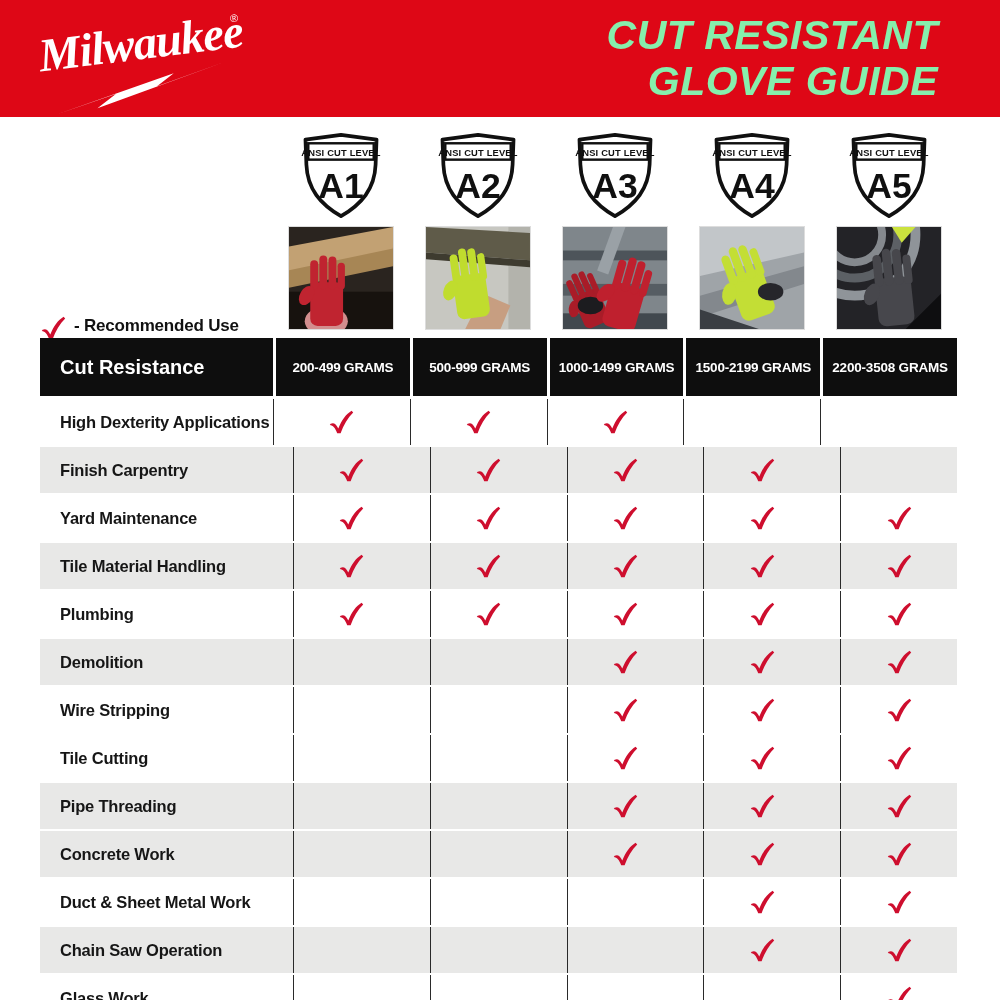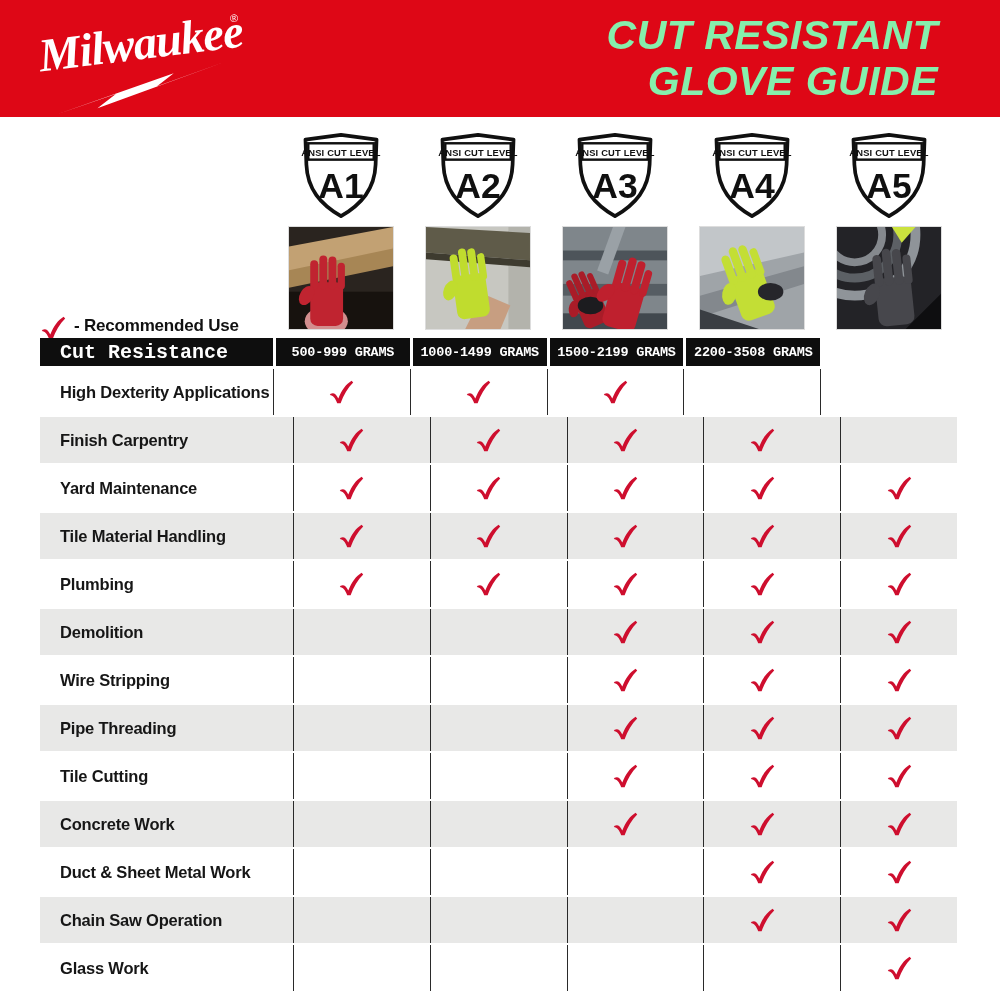--- a/index.html
+++ b/index.html
@@ -34,21 +34,21 @@
   .shield text { font-family:"Liberation Sans","DejaVu Sans",sans-serif; }
   .photo { position:relative; margin-top:7px; width:106px; height:104px; overflow:hidden; border:1px solid #dddddd; background:#888; }
   .photo svg { display:block; width:104px; height:102px; }
 
   
   .legend { position:absolute; left:40px; top:316px; display:flex; align-items:flex-start; gap:7px; }
   .legend-label { font-size:17px; font-weight:600; color:#111; letter-spacing:-0.2px; }
 
   
   .gtable { position:absolute; left:40px; top:338px; width:917px; }
-  .ghead { display:grid; grid-template-columns:233px repeat(5,1fr); height:28px;font-family:Liberation Mono, monospace; }
+  .ghead { display:grid; grid-template-columns:233px repeat(5,1fr); height:58px; }
   .ghead .cell {
     background:#0E0E0E; color:#fff; display:flex; align-items:center; justify-content:center;
     font-size:13.5px; font-weight:bold; letter-spacing:-0.2px; white-space:nowrap;
   }
   .ghead .cell + .cell { border-left:3px solid #ffffff; }
   .ghead .corner { justify-content:flex-start; padding-left:20px; font-size:20px; letter-spacing:0; }
   .gbody { margin-top:3px; }
   .grow { display:grid; grid-template-columns:233px repeat(5,1fr); height:46px; background:#ffffff; }
   .grow + .grow { border-top:2px solid #ffffff; height:48px;gap:20px; }
   .grow.alt { background:#E8E8E7; }
@@ -193,20 +193,21 @@
   <div class="legend">
     <svg class="check-icon" width="21" height="19" viewBox="0 0 27 25">
       <use href="#check-path" fill="#CE0E2E"></use>
     </svg>
     <span class="legend-label">- Recommended Use</span>
   </div>
 
   <div class="gtable">
     <div class="ghead" id="ghead">
       <div class="cell corner">Cut Resistance</div>
+    <div class="cell gram">200-499 GRAMS</div>
         <div class="cell gram">500-999 GRAMS</div>
         <div class="cell gram">1000-1499 GRAMS</div>
         <div class="cell gram">1500-2199 GRAMS</div>
         <div class="cell gram">2200-3508 GRAMS</div>
       </div>
     <div class="gbody" id="gbody">
         <div class="grow">
           <div class="rlabel">High Dexterity Applications</div>
           <div class="ccell">
             <svg class="check-icon" viewBox="0 0 27 25">
@@ -367,60 +368,60 @@
             <svg class="check-icon" viewBox="0 0 27 25">
               <use href="#check-path" fill="#CE0E2E"></use>
             </svg>
           </div>
           <div class="ccell">
             <svg class="check-icon" viewBox="0 0 27 25">
               <use href="#check-path" fill="#CE0E2E"></use>
             </svg>
           </div>
         </div>
+        <div class="grow">
+          <div class="rlabel">Tile Cutting</div>
+          <div class="ccell"></div>
+          <div class="ccell"></div>
+          <div class="ccell">
+            <svg class="check-icon" viewBox="0 0 27 25">
+              <use href="#check-path" fill="#CE0E2E"></use>
+            </svg>
+          </div>
+          <div class="ccell">
+            <svg class="check-icon" viewBox="0 0 27 25">
+              <use href="#check-path" fill="#CE0E2E"></use>
+            </svg>
+          </div>
+          <div class="ccell">
+            <svg class="check-icon" viewBox="0 0 27 25">
+              <use href="#check-path" fill="#CE0E2E"></use>
+            </svg>
+          </div>
+        </div>
         <div class="grow alt">
           <div class="rlabel">Pipe Threading</div>
           <div class="ccell"></div>
           <div class="ccell"></div>
           <div class="ccell">
             <svg class="check-icon" viewBox="0 0 27 25">
               <use href="#check-path" fill="#CE0E2E"></use>
             </svg>
           </div>
           <div class="ccell">
             <svg class="check-icon" viewBox="0 0 27 25">
               <use href="#check-path" fill="#CE0E2E"></use>
             </svg>
           </div>
           <div class="ccell">
             <svg class="check-icon" viewBox="0 0 27 25">
               <use href="#check-path" fill="#CE0E2E"></use>
             </svg>
           </div>
         </div>
-        <div class="grow">
-          <div class="rlabel">Tile Cutting</div>
-          <div class="ccell"></div>
-          <div class="ccell"></div>
-          <div class="ccell">
-            <svg class="check-icon" viewBox="0 0 27 25">
-              <use href="#check-path" fill="#CE0E2E"></use>
-            </svg>
-          </div>
-          <div class="ccell">
-            <svg class="check-icon" viewBox="0 0 27 25">
-              <use href="#check-path" fill="#CE0E2E"></use>
-            </svg>
-          </div>
-          <div class="ccell">
-            <svg class="check-icon" viewBox="0 0 27 25">
-              <use href="#check-path" fill="#CE0E2E"></use>
-            </svg>
-          </div>
-        </div>
         <div class="grow alt">
           <div class="rlabel">Concrete Work</div>
           <div class="ccell"></div>
           <div class="ccell"></div>
           <div class="ccell">
             <svg class="check-icon" viewBox="0 0 27 25">
               <use href="#check-path" fill="#CE0E2E"></use>
             </svg>
           </div>
           <div class="ccell">

